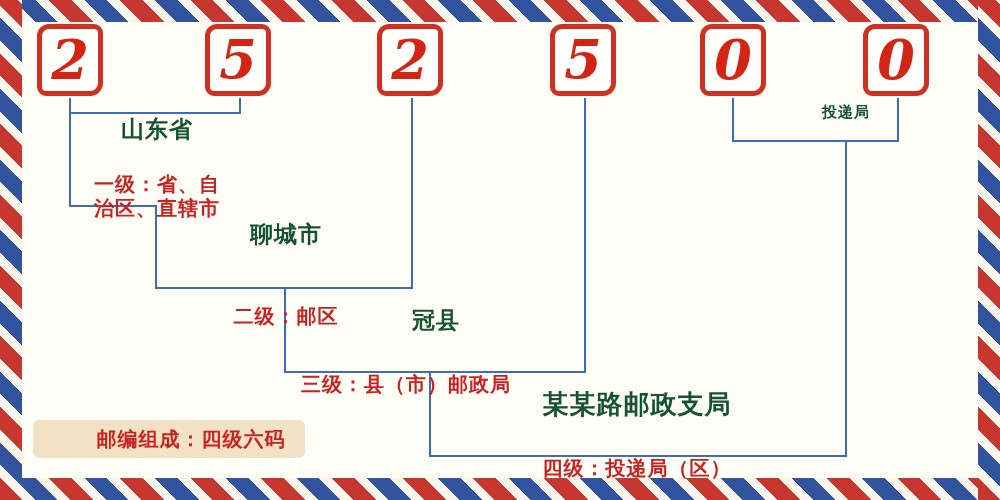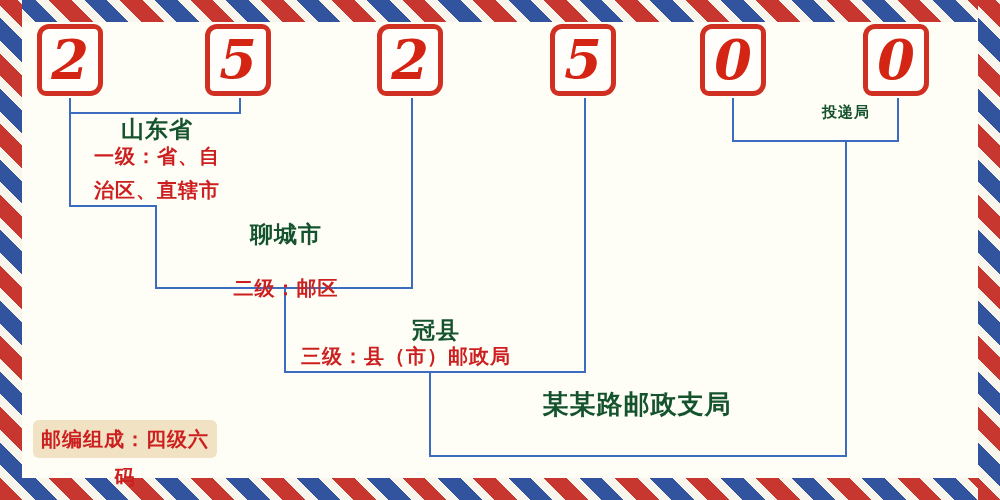--- a/index.html
+++ b/index.html
@@ -64,36 +64,38 @@
     color: #14532d;
     letter-spacing: 1px;
   }
   .desc {
     position: absolute;
     text-align: center;
     font-weight: bold;
     font-size: 20px;
     color: #cc2020;
     letter-spacing: 1px;
+    margin-top: 28px;
   }
 
   .badge {
     position: absolute;
     left: 33px;
     top: 420px;
-    width: 184px;
+    width: 228px;
     height: 38px;
     background: #f1e2c3;
     border-radius: 6px;
     text-align: center;
     line-height: 38px;
     font-weight: bold;
     font-size: 20px;
     color: #cc2020;
     letter-spacing: 1px;
+    padding-left: 44px;
   }
 </style>
 </head>
 <body>
 
 <div class="canvas">
 
   <div class="stripe top"></div>
   <div class="stripe bottom"></div>
   <div class="stripe left"></div>
@@ -133,27 +135,28 @@
 
   <div class="line" style="left:429px;top:371px;width:2px;height:86px"></div>
   <div class="line" style="left:429px;top:455px;width:418px;height:2px"></div>
   <div class="line" style="left:845px;top:140px;width:2px;height:317px"></div>
   <div class="line" style="left:732px;top:98px;width:2px;height:44px"></div>
   <div class="line" style="left:732px;top:140px;width:167px;height:2px"></div>
   <div class="line" style="left:897px;top:98px;width:2px;height:44px"></div>
 
   <div class="place" style="left:73px;top:114px;width:168px">山东省</div>
   <div class="desc" style="left:73px;top:143px;width:168px">一级：省、自</div>
-  <div class="desc" style="left:73px;top:177px;width:168px">治区、直辖市</div>
+  <div class="desc" style="left:73px;top:167px;width:168px">治区、直辖市</div>
 
   <div class="place" style="left:160px;top:219px;width:252px">聊城市</div>
   <div class="desc" style="left:160px;top:275px;width:252px">二级：邮区</div>
 
-  <div class="place" style="left:286px;top:315px;width:300px">冠县</div>
+  <div class="place" style="left:286px;top:305px;width:300px">冠县</div>
   <div class="desc" style="left:286px;top:343px;width:240px">三级：县（市）邮政局</div>
 
   <div class="place" style="left:480px;top:387px;width:314px;font-size:26px">某某路邮政支局</div>
+  <div class="desc" style="left:480px;top:427px;width:314px">四级：投递局（区）</div>
 
   <div class="place" style="left:763px;top:103px;width:166px;font-size:15px">投递局</div>
 
   <div class="badge">邮编组成：四级六码</div>
 
 </div>
 
 </body></html>

